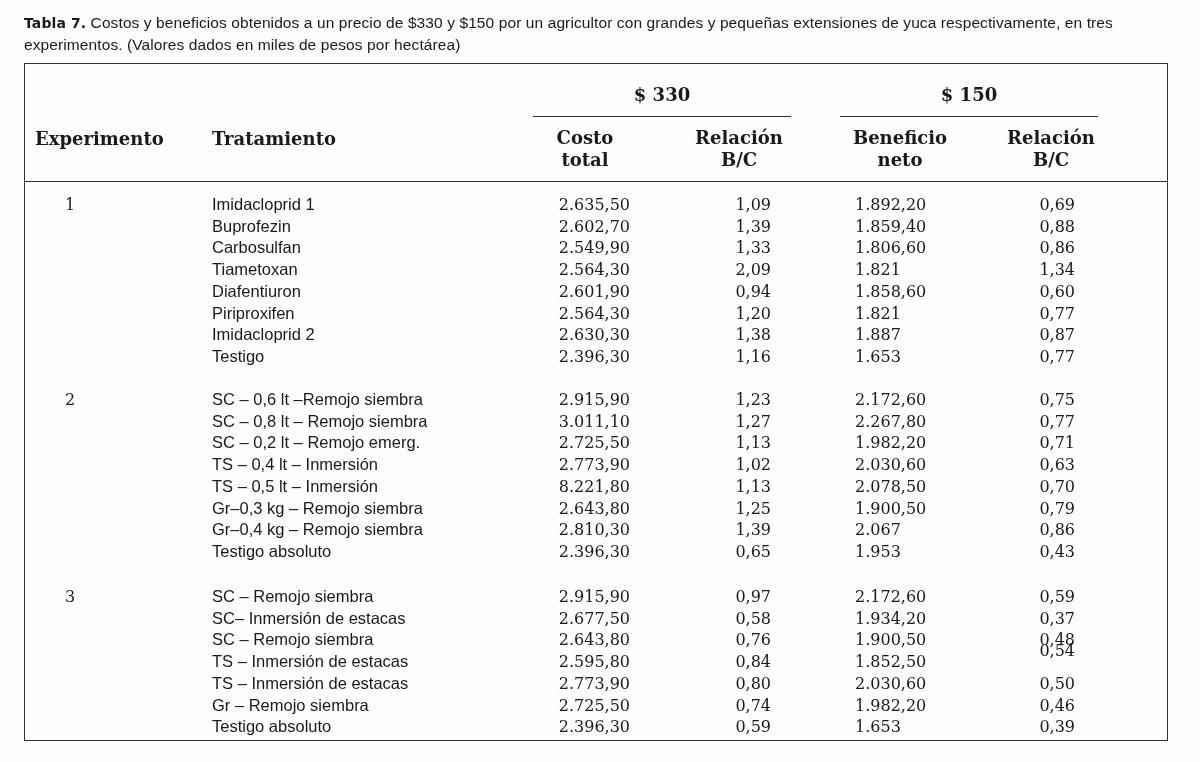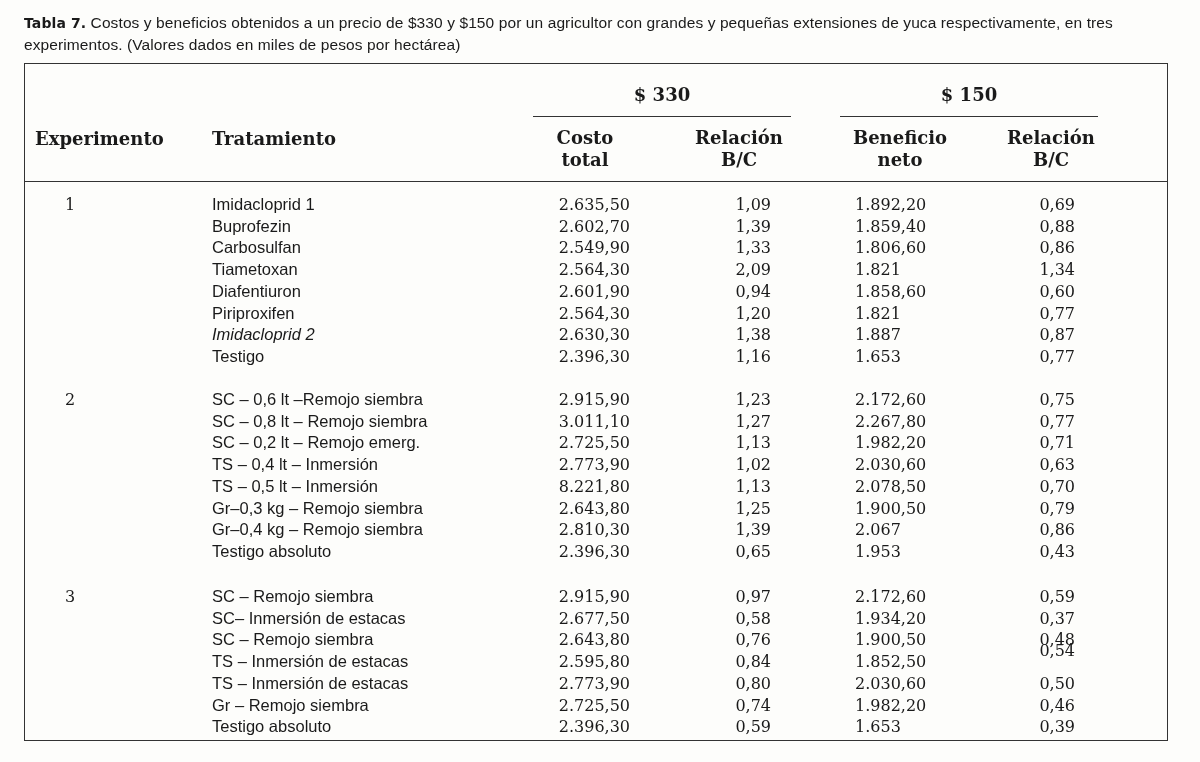--- a/index.html
+++ b/index.html
@@ -88,21 +88,21 @@
       <div class="cell trt" style="top: 216.8px;">Diafentiuron</div>
       <div class="cell c1" style="top: 216.8px;">2.601,90</div>
       <div class="cell c2" style="top: 216.8px;">0,94</div>
       <div class="cell c3" style="top: 216.8px;">1.858,60</div>
       <div class="cell c4" style="top: 216.8px;">0,60</div>
       <div class="cell trt" style="top: 238.5px;">Piriproxifen</div>
       <div class="cell c1" style="top: 238.5px;">2.564,30</div>
       <div class="cell c2" style="top: 238.5px;">1,20</div>
       <div class="cell c3" style="top: 238.5px;">1.821</div>
       <div class="cell c4" style="top: 238.5px;">0,77</div>
-      <div class="cell trt" style="top: 260.2px; font-style: italic;">Imidacloprid 2</div>
+      <div class="cell trt" style="top: 260.2px;">Imidacloprid 2</div>
       <div class="cell c1" style="top: 260.2px;">2.630,30</div>
       <div class="cell c2" style="top: 260.2px;">1,38</div>
       <div class="cell c3" style="top: 260.2px;">1.887</div>
       <div class="cell c4" style="top: 260.2px;">0,87</div>
       <div class="cell trt" style="top: 281.9px;">Testigo</div>
       <div class="cell c1" style="top: 281.9px;">2.396,30</div>
       <div class="cell c2" style="top: 281.9px;">1,16</div>
       <div class="cell c3" style="top: 281.9px;">1.653</div>
       <div class="cell c4" style="top: 281.9px;">0,77</div>
       <div class="cell exp" style="top: 325px;">2</div>

